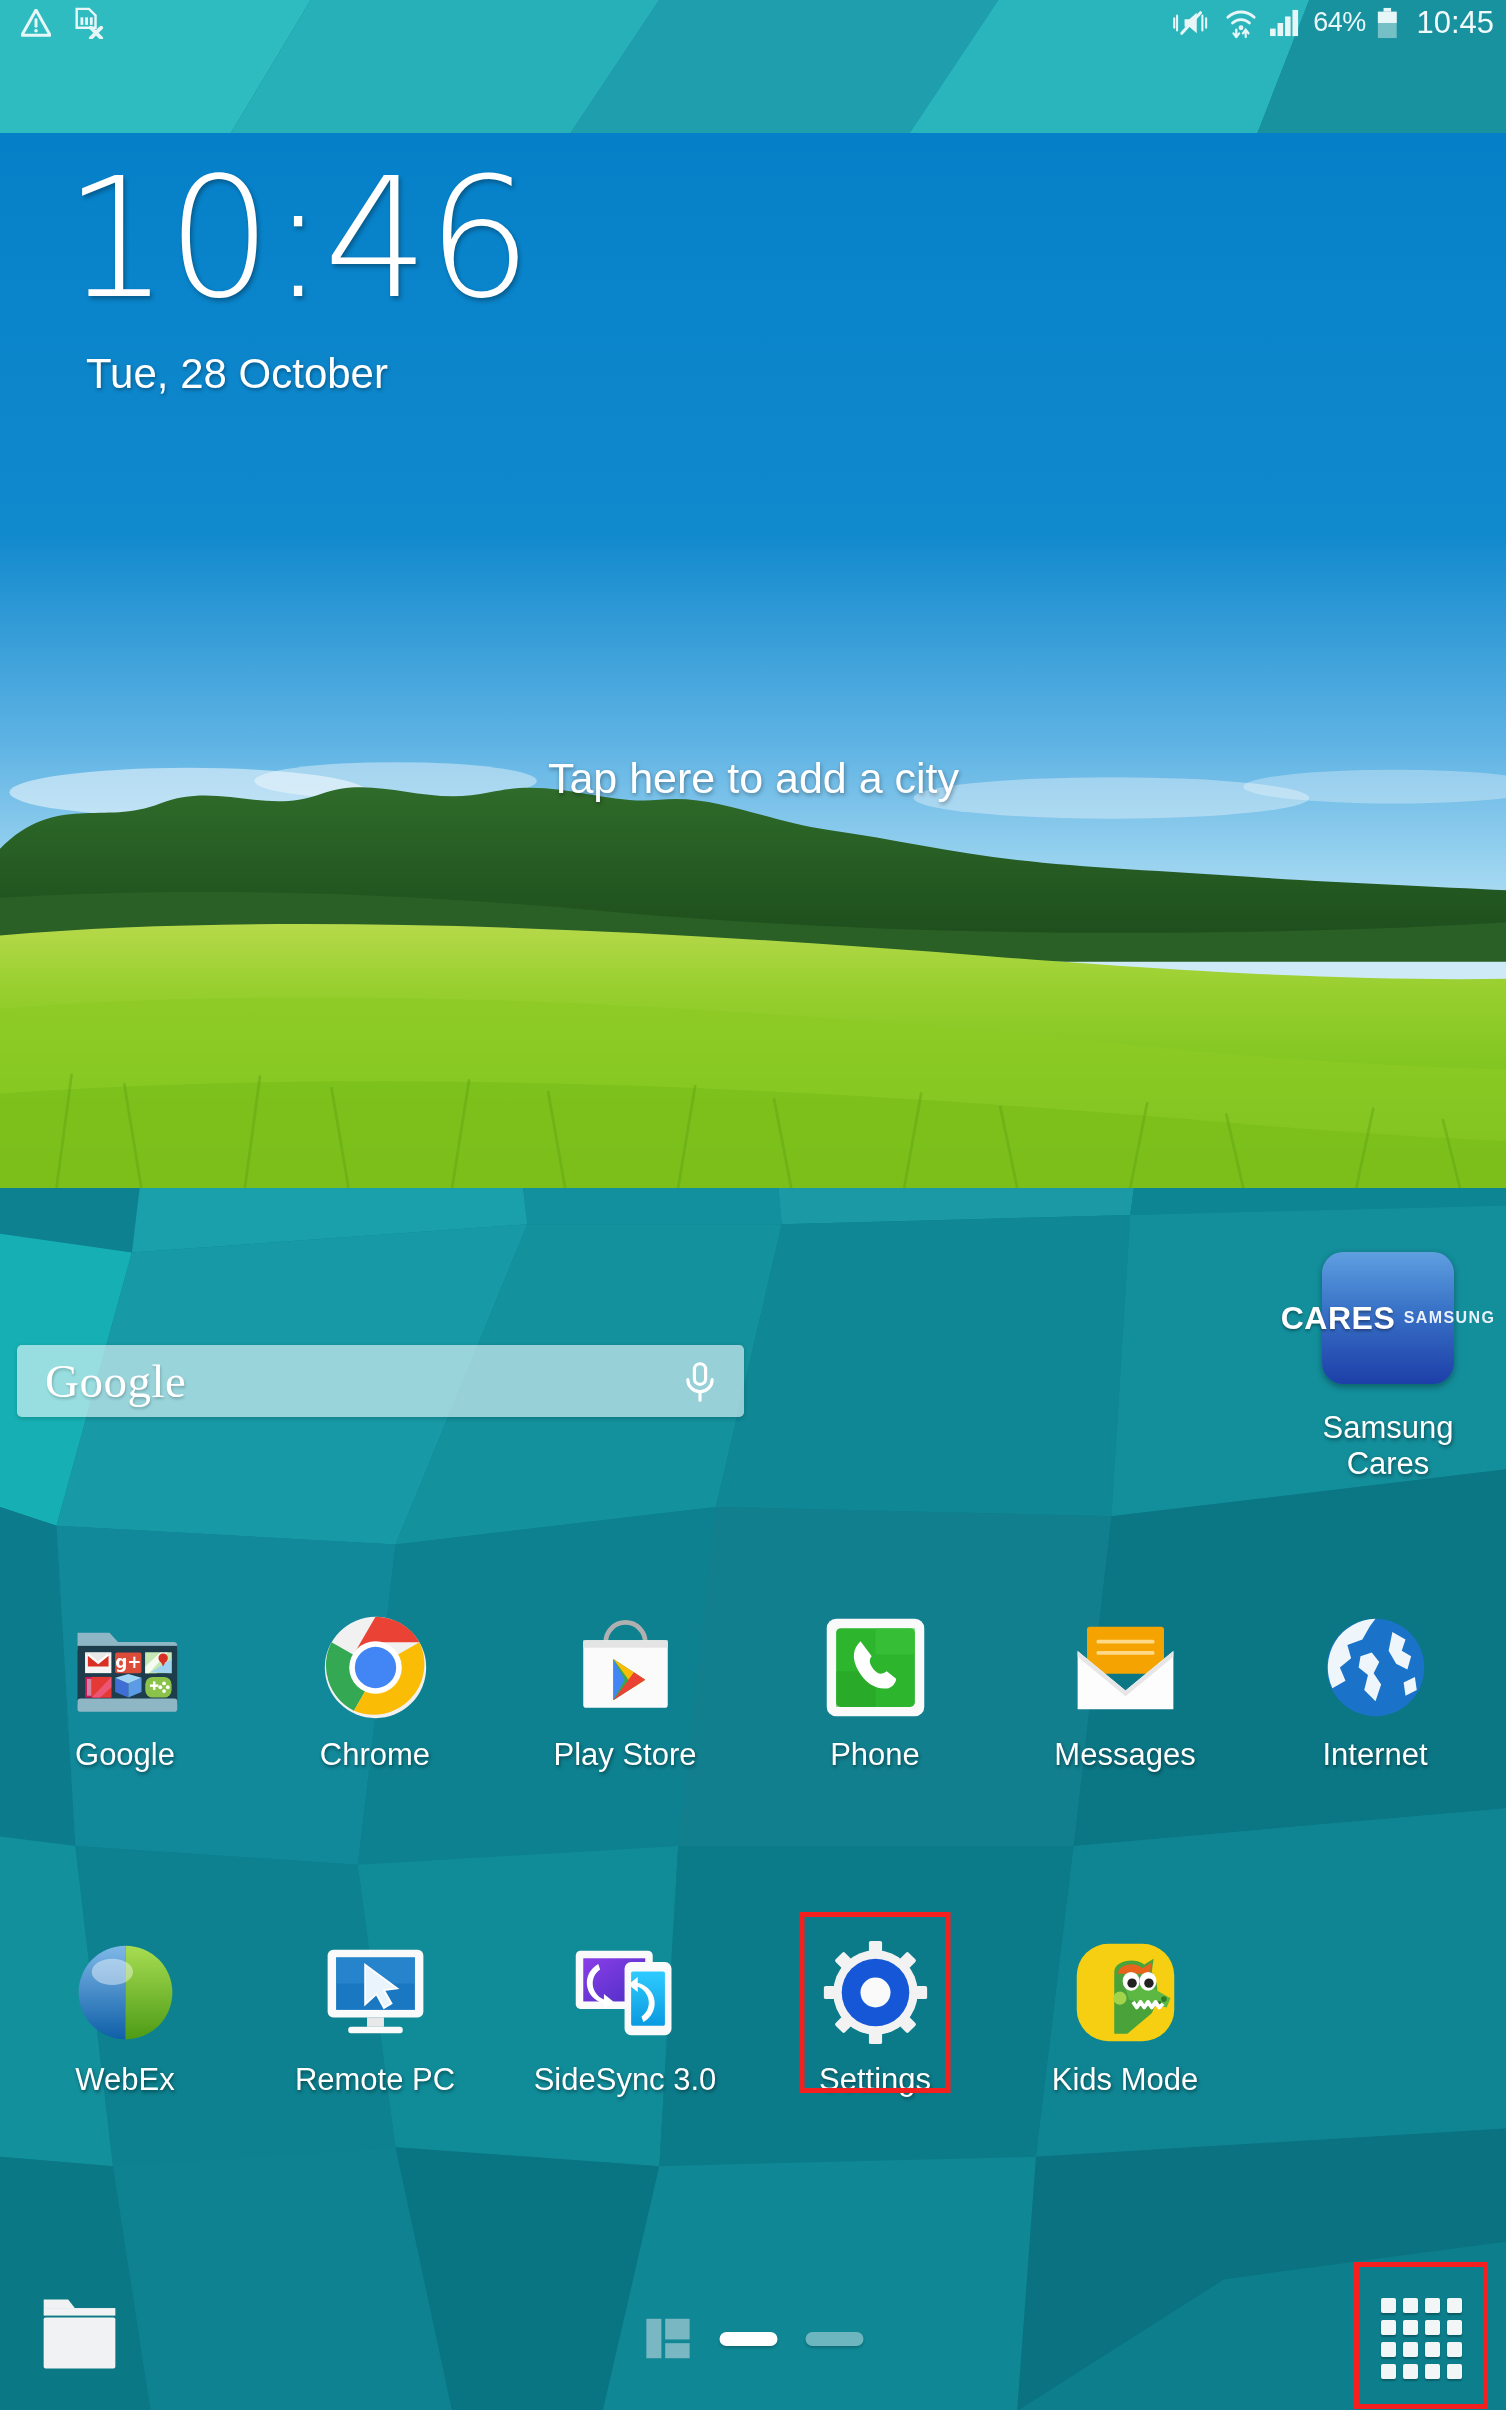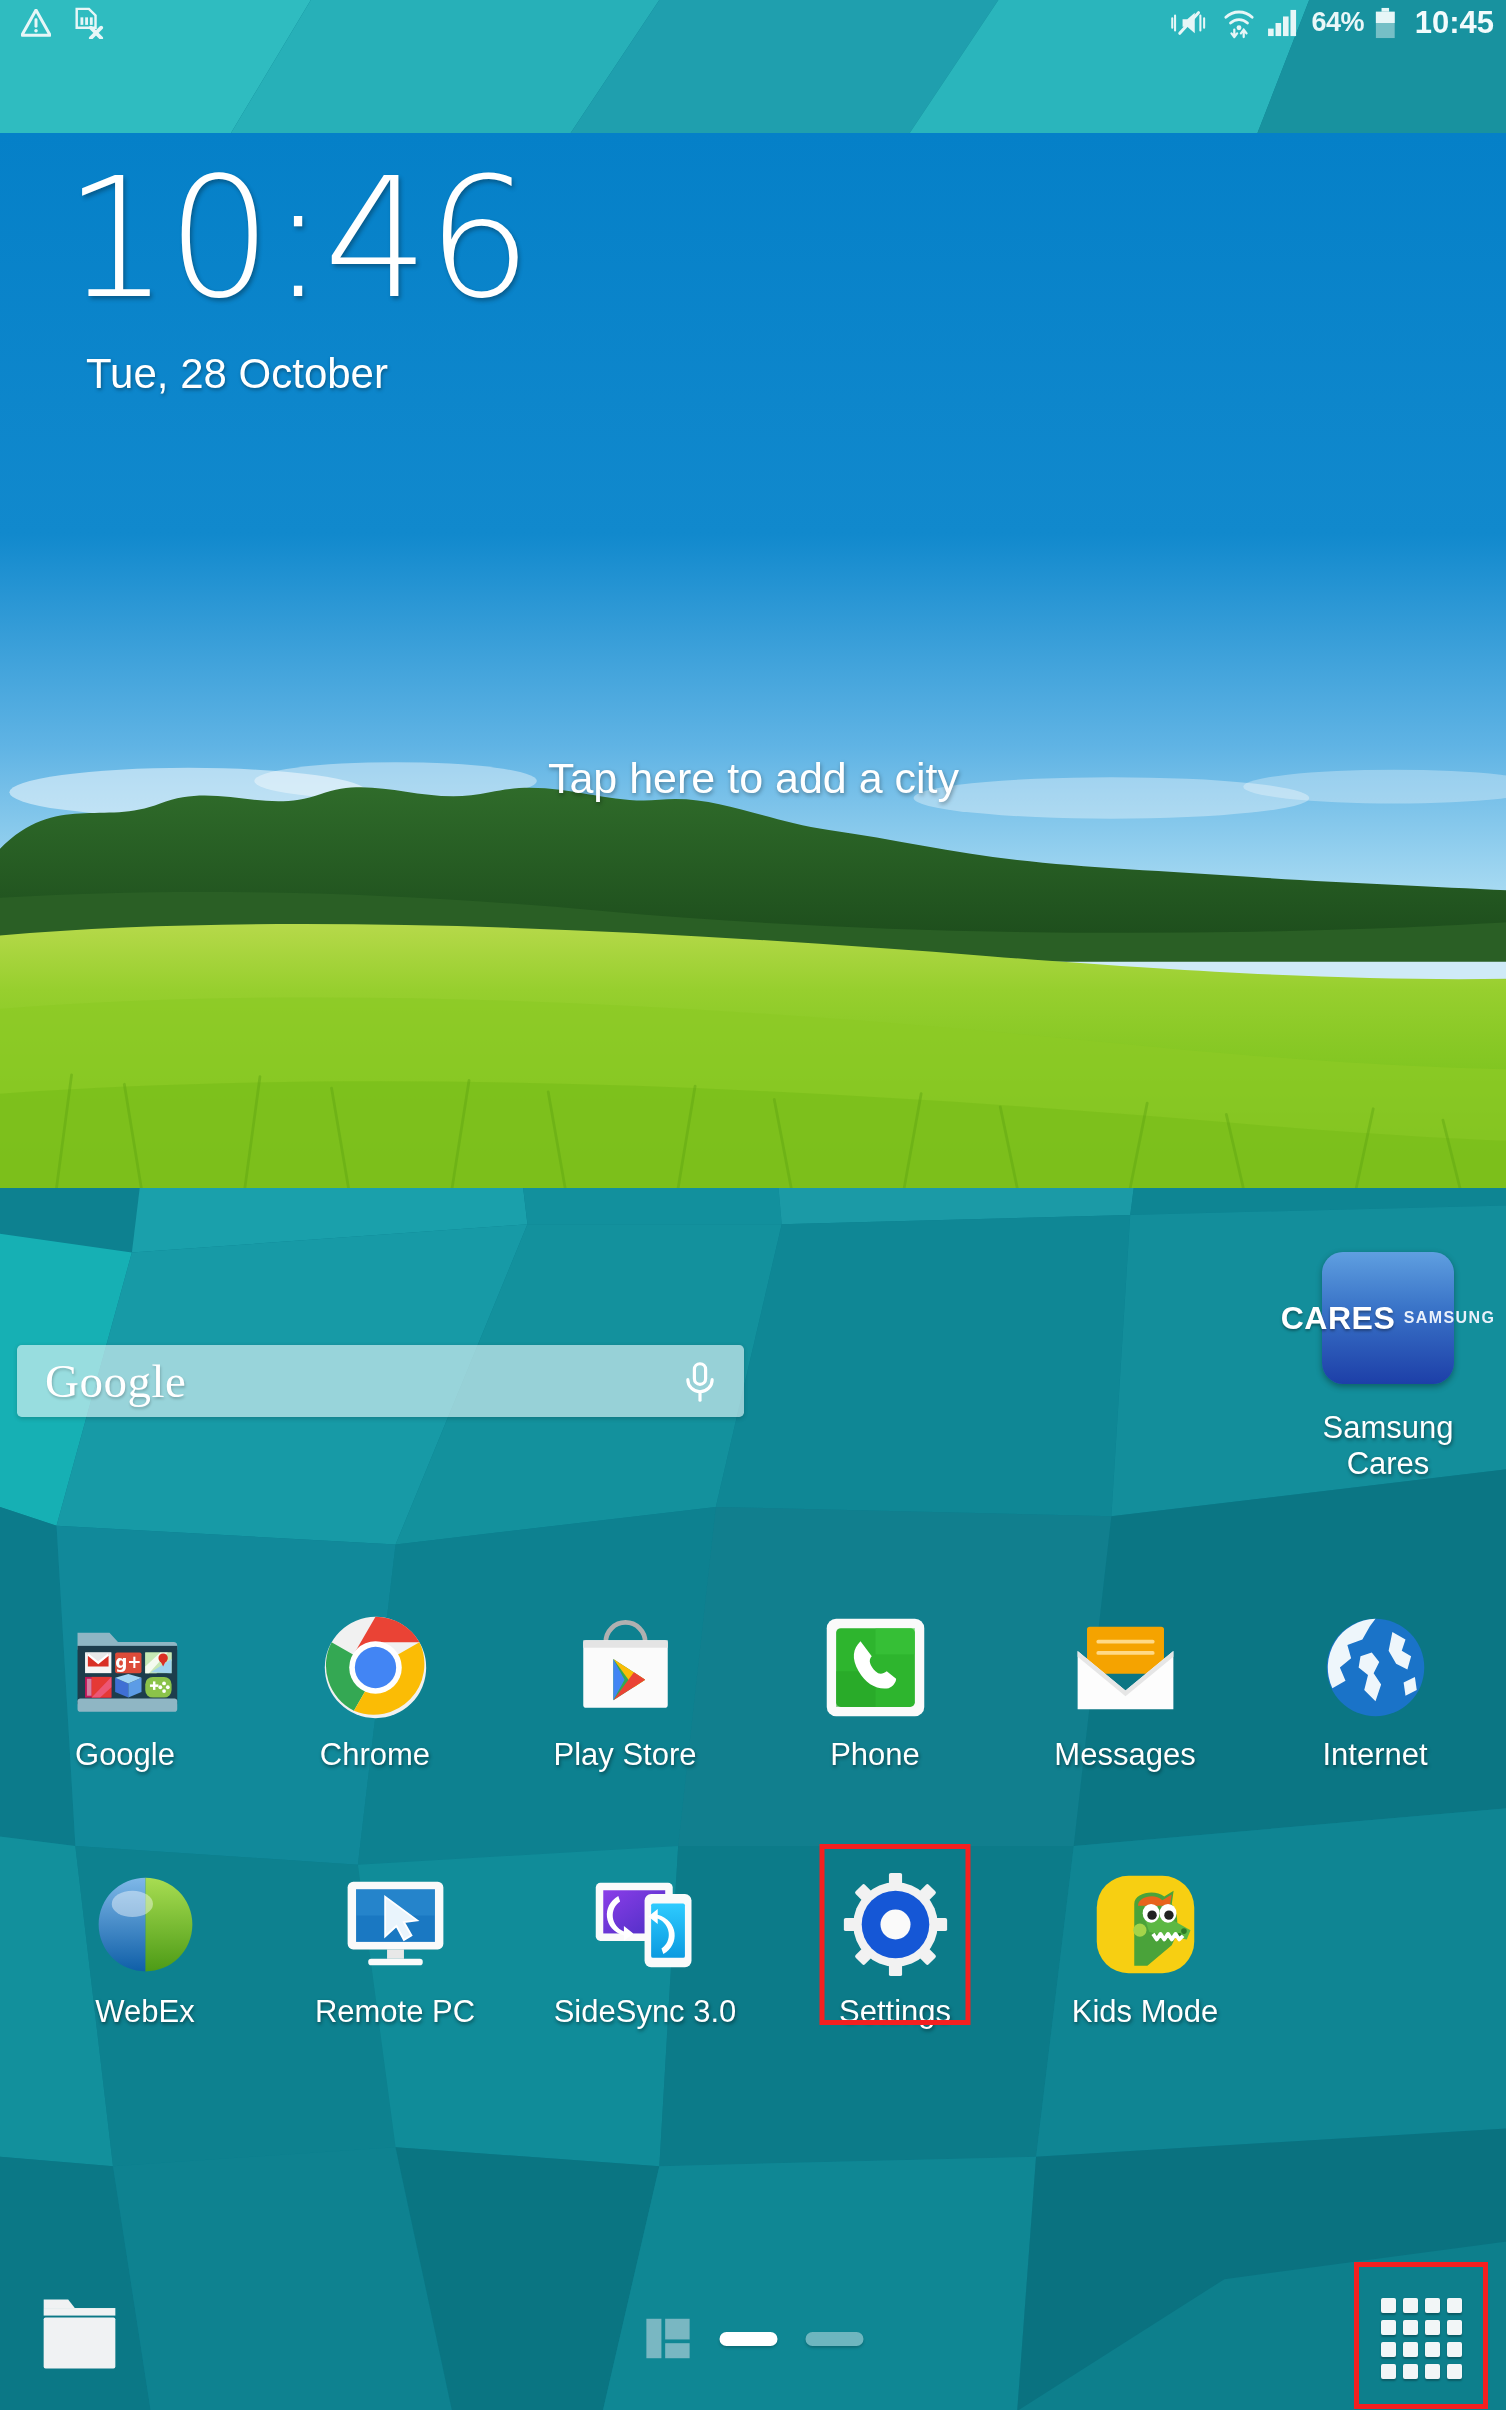--- a/index.html
+++ b/index.html
@@ -17,21 +17,20 @@
     background:#0d7f8f;
   }
   #wallpaper svg{ width:100%; height:100%; display:block; }
 
   
   #statusbar{
     position:absolute; top:0; left:0; width:1507px; height:45px;
     z-index:40;
     display:flex; align-items:center; justify-content:space-between;
     padding:0 13px 0 21px;
-    font-weight:bold;
   }
   .sb-left, .sb-right{ display:flex; align-items:center; }
   .sb-left{ gap:21px; }
   .sb-right{ gap:12.2px; }
   .sb-icon{ display:block; }
   .sb-pct{
     color:#eaf7f8; font-size:27px; letter-spacing:-0.5px;
     margin-right:-1.9px;
   }
   .sb-clock{
@@ -106,21 +105,21 @@
     margin-top:26px; color:#fff; font-size:31px; line-height:1.16;
     text-shadow:0.9px 1.9px 3.8px rgba(0,0,0,.45);
   }
 
   
   .app-row{
     position:absolute; left:0; width:1507px; z-index:20;
     display:flex;
   }
   #row1{ top:1591px; }
-  #row2{ top:1848px;padding-left:20px; }
+  #row2{ top:1916px; }
   .app{
     width:250px; position:relative;
     display:flex; flex-direction:column; align-items:center;
     padding-top:21px;
   }
   .app .icon-wrap{
     width:111px; height:111px; position:relative;
     display:flex; align-items:center; justify-content:center;
   }
   .app .app-label{

